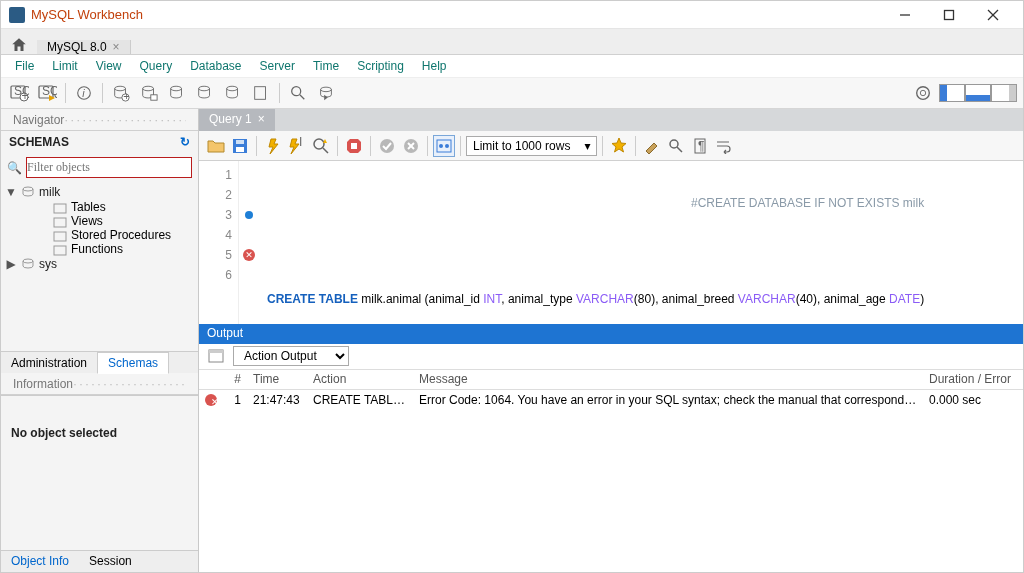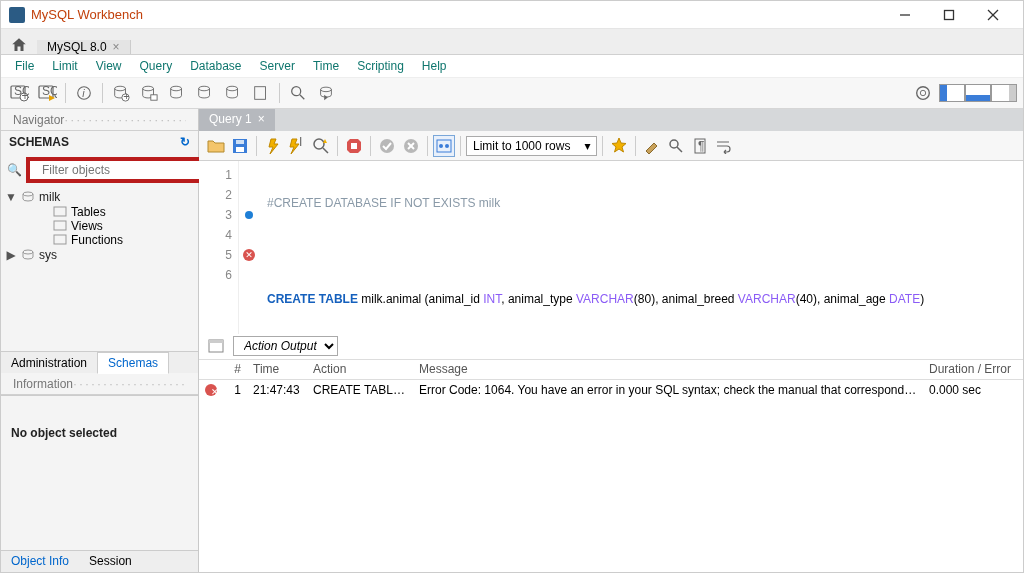--- a/index.html
+++ b/index.html
@@ -33,25 +33,25 @@
   
   .bodygrid { flex:1; display:flex; overflow:hidden; }
 
   
   .navigator { width: 198px; background:#f4f4f4; border-right:1px solid #c9c9c9; display:flex; flex-direction:column; }
   .panelhdr { height:22px; border-bottom:1px solid #d0d0d0; padding:0 12px; display:flex; align-items:center; font-size:11px; color:#777;}
   .panelhdr .dots{ flex:1; overflow:hidden; white-space:nowrap; color:#bbb; letter-spacing:2px;}
   .schemahdr { padding:4px 8px; font-weight:700; font-size:12px; text-transform:uppercase; color:#222; display:flex; align-items:center;}
   .schemahdr .refresh{ margin-left:auto; color:#0066cc;}
   .search { display:flex; align-items:center; padding:4px 6px; gap:4px;}
-  .search input { flex:1; border:4px solid #b91c1c; padding:2px 12px; font-size:12px; background:#fff;}
+  .search input { flex:1; border:1px solid #b91c1c; padding:2px 0; font-size:12px; background:#fff;font-family:Liberation Serif, serif;}
   .tree { padding: 2px 4px; flex:1; overflow:auto;}
   .tree .row { display:flex; align-items:center; gap:4px; padding:1px 0; color:#222;}
   .tree .arrow { width:12px; text-align:center; color:#555;}
-  .tree .gchild { padding-left: 48px; display:flex; align-items:flex-start; gap:4px;}
+  .tree .gchild { padding-left: 48px; display:flex; align-items:flex-end; gap:4px;}
   .navtabs { height:22px; border-top:1px solid #ccc; display:flex; align-items:flex-end; background:#eee;}
   .navtabs div { padding:3px 10px; font-size:12px; }
   .navtabs .active { color:#0066cc; background:#fff; border:1px solid #ccc; border-bottom:1px solid #fff; margin-bottom:-1px;}
   .infopanel { border-top:1px solid #ccc; height: 155px; }
   .noobj { padding:30px 10px; font-weight:700; color:#222;}
   .bottomtabs { height:22px; border-top:1px solid #ccc; display:flex; background:#eee; align-items:stretch;}
   .bottomtabs div { padding:3px 10px; font-size:12px; }
   .bottomtabs .active { color:#0066cc; }
 
   
@@ -65,29 +65,29 @@
 
   
   .editor { flex:1; display:flex; font-family: Consolas, 'Courier New', monospace; font-size:13px; background:#fff; overflow:auto;}
   .gutter { width:40px; background:#fff; border-right:1px solid #eee; text-align:right; padding:4px 6px 4px 0; color:#888;}
   .gutter div{ height:20px; line-height:20px;}
   .marks { width:20px; padding-top:4px;}
   .marks div{ height:20px; display:flex; align-items:center; justify-content:center;}
   .dot-blue { width:8px;height:8px;border-radius:50%;background:#1e7fd6;}
   .dot-err { width:12px;height:12px;border-radius:50%;background:#d9534f; color:#fff; font-size:9px; line-height:12px; text-align:center;}
   .code { padding:4px 8px; white-space:pre; }
-  .code div{ height:20px; line-height:20px;}
+  .code div{ height:20px; line-height:20px;text-align:right;}
   .c-comm { color:#8a9aa8;}
   .c-kw { color:#1560bd; font-weight:600;}
   .c-type { color:#8b5cf6;}
 
   
   .outhdr { height:20px; background:#1e74d2; color:#fff; font-size:12px; padding:2px 8px;}
   .outsel { height:26px; display:flex; align-items:center; padding:2px 6px; gap:6px; border-bottom:1px solid #ddd; background:#fff;}
-  .outsel select{ border:1px solid #aaa; padding:1px 4px 1px 6px; background:#fff;font-style:italic;}
+  .outsel select{ border:1px solid #aaa; padding:1px 15px 1px 6px; background:#fff;}
   .outcols { height:20px; display:flex; border-bottom:1px solid #ddd; color:#555; font-size:11px; align-items:center; background:#fff;}
   .outcols div, .outrow div { padding:2px 6px; overflow:hidden; white-space:nowrap; text-overflow:ellipsis;}
   .oc-status{width:24px;} .oc-n{width:24px;text-align:right;} .oc-time{width:60px;} .oc-act{width:106px;} .oc-msg{flex:1;} .oc-dur{width:100px;}
   .outrow { height:20px; display:flex; align-items:center; font-size:12px; background:#fff;}
   .status-err{ width:12px;height:12px;border-radius:50%;background:#d9534f;color:#fff;font-size:9px;line-height:12px;text-align:center; margin:0 auto;}
   .outfill { flex:1; background:#fff;}
 
   .cylinder { width:14px; height:12px; display:inline-block; }
 </style>
 </head>
@@ -261,20 +261,26 @@
       <div class="gchild">
           <svg width="14" height="12">
             <rect x="1" y="2" width="12" height="9" fill="none" stroke="#999"></rect>
           </svg>
           <span>Views</span>
         </div>
       <div class="gchild">
           <svg width="14" height="12">
             <rect x="1" y="2" width="12" height="9" fill="none" stroke="#999"></rect>
           </svg>
+          <span>Stored Procedures</span>
+        </div>
+      <div class="gchild">
+          <svg width="14" height="12">
+            <rect x="1" y="2" width="12" height="9" fill="none" stroke="#999"></rect>
+          </svg>
           <span>Functions</span>
         </div>
       <div class="row">
         <span class="arrow">▶</span>
         <svg class="cylinder" viewBox="0 0 14 12">
             <ellipse cx="7" cy="3" rx="5" ry="2" fill="none" stroke="#999"></ellipse>
             <path d="M2 3v5a5 2 0 0 0 10 0V3" fill="none" stroke="#999"></path>
           </svg>
         <span>sys</span>
       </div>
@@ -424,20 +430,21 @@
       <div class="code">
         <div><span class="c-comm">#CREATE DATABASE IF NOT EXISTS milk</span></div>
         <div>&nbsp;</div>
         <div><span class="c-kw">CREATE TABLE</span><span> milk.animal (animal_id </span><span class="c-type">INT</span><span>, animal_type </span><span class="c-type">VARCHAR</span><span>(80)</span><span>, animal_breed </span><span class="c-type">VARCHAR</span><span>(40)</span><span>, animal_age </span><span class="c-type">DATE</span><span>)</span></div>
         
         
         
       </div>
     </div>
 
+    <div class="outhdr">Output</div>
     <div class="outsel">
       <span class="qicon">
           <svg width="16" height="14">
             <rect x="1" y="1" width="14" height="12" fill="none" stroke="#888"></rect>
             <rect x="1" y="1" width="14" height="3" fill="#ccc"></rect>
           </svg>
         </span>
       <select><option>Action Output</option></select>
     </div>
     <div class="outcols">

